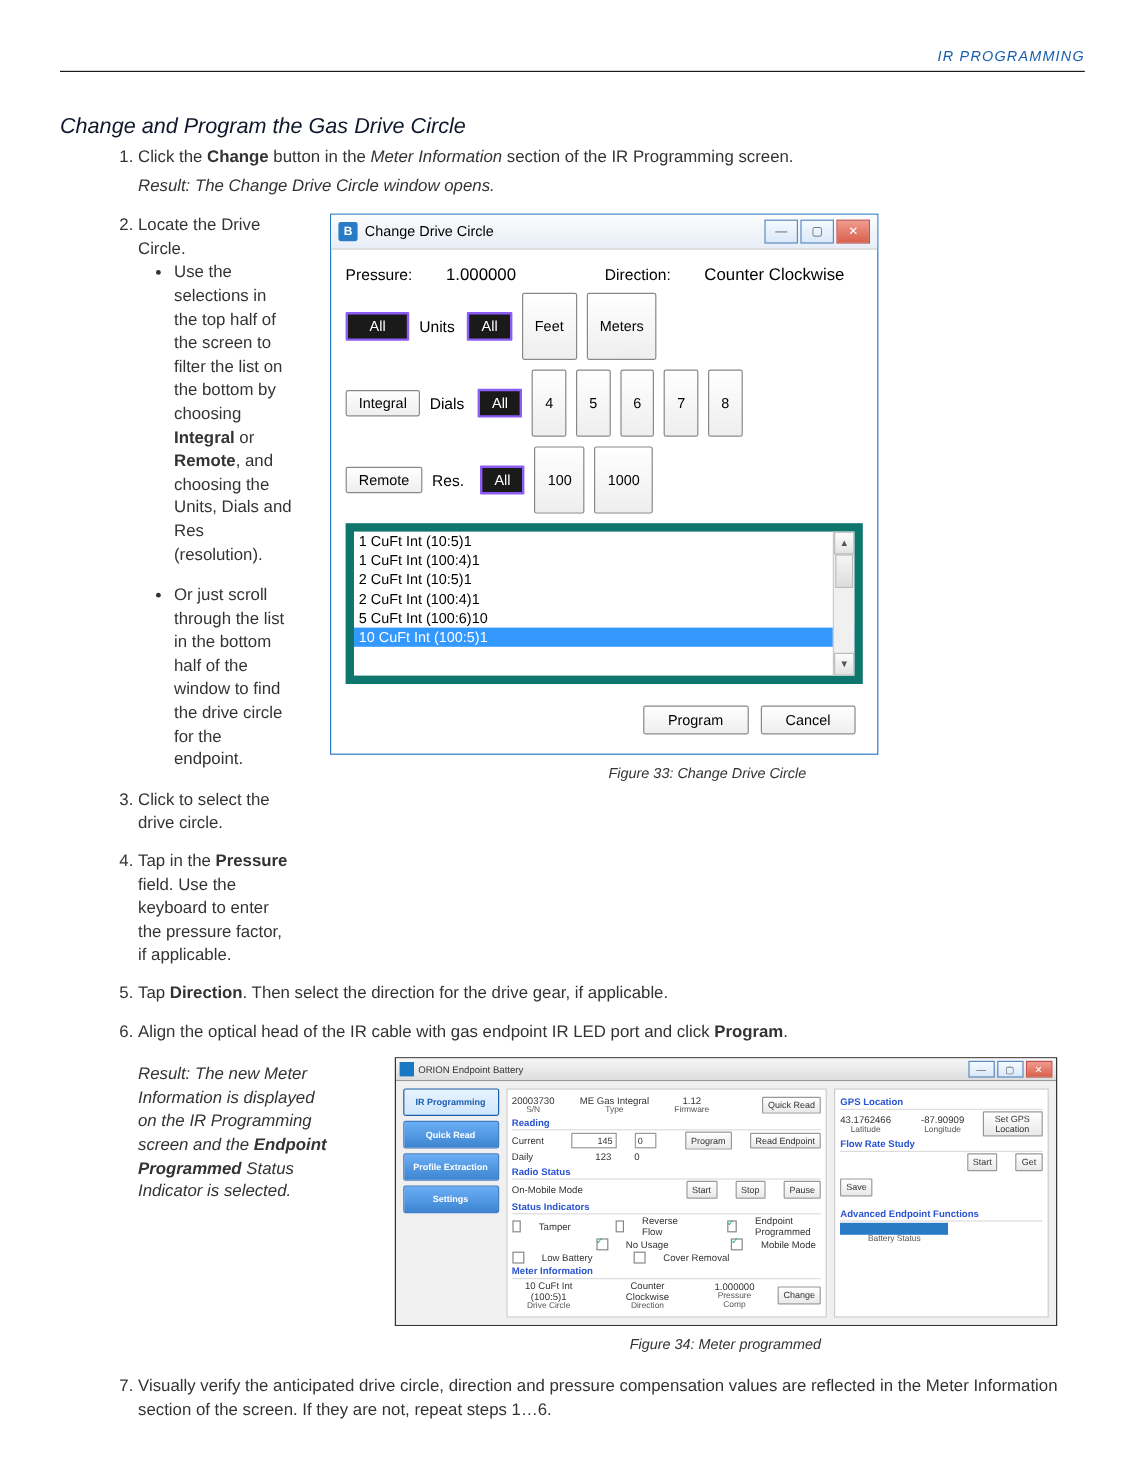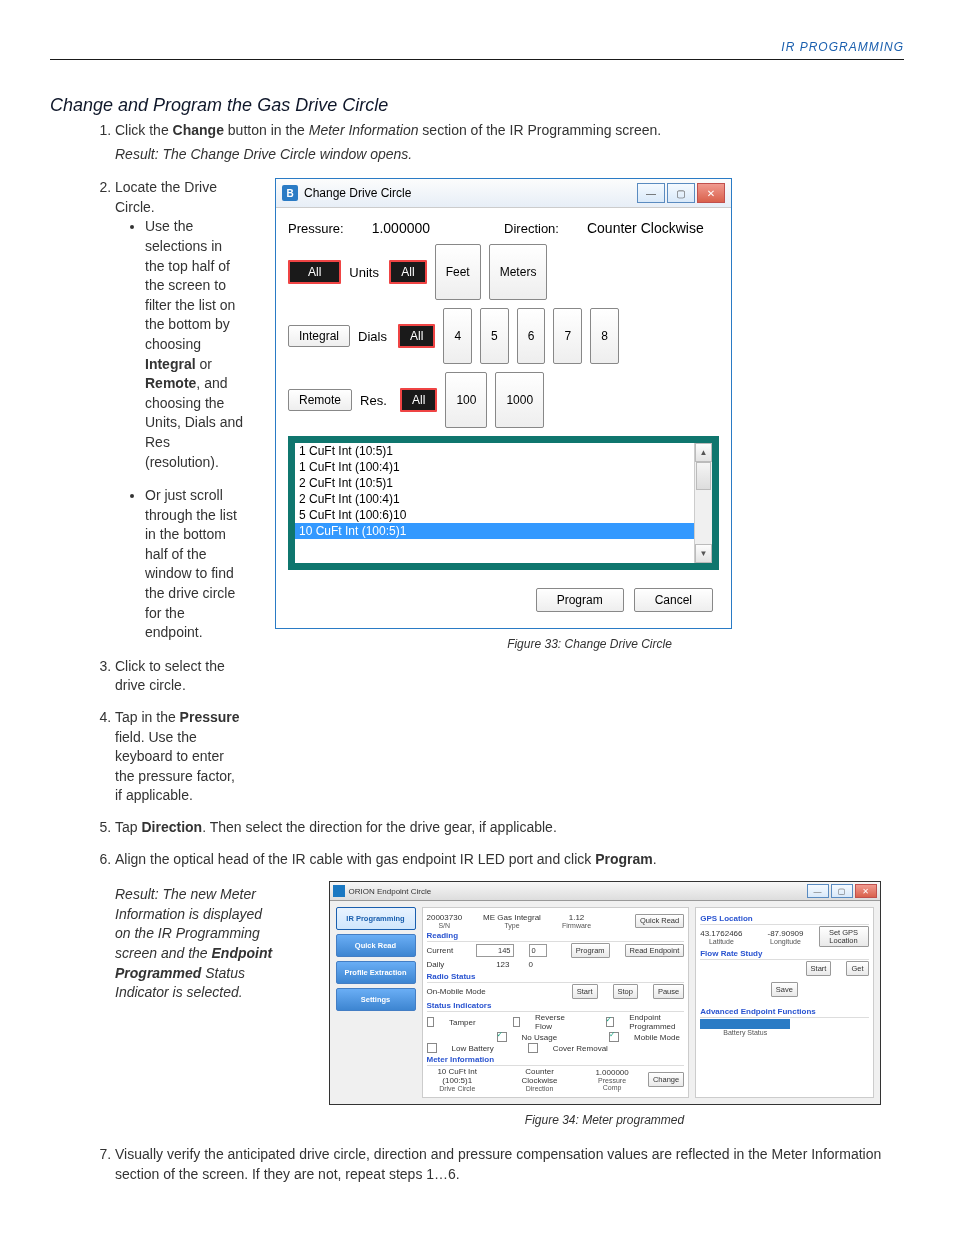--- a/index.html
+++ b/index.html
@@ -55,21 +55,21 @@
     display: flex; align-items: center;
   }
   .win-title .icon { width:16px; height:16px; background:#2a7bc5; color:#fff; display:inline-flex; align-items:center; justify-content:center; font-size:10px; font-weight:bold; border-radius:2px; margin-right:6px;}
   .win-controls { margin-left:auto; display:flex; gap:2px; }
   .wc { width:26px; height:18px; border:1px solid #5a8bc0; background:linear-gradient(#f5faff,#d9e9f9); display:flex; align-items:center; justify-content:center; font-size:10px; color:#555;}
   .wc.close { background:linear-gradient(#f09a8f,#d9614c); color:#fff; border-color:#c0504d;}
   .win-body { padding: 12px; }
   .row { display:flex; align-items:center; gap:8px; margin-bottom:8px; }
   .lbl { font-size:13px; }
   .val-big { font-size:14px; }
-  .btn-dark { background:#1a1a1a; color:#fff; border:2px solid #ef4444; padding:3px 18px; font-size:12px; border-radius:1px; }
+  .btn-dark { background:#1a1a1a; color:#fff; border:2px solid #8b5cf6; padding:3px 18px; font-size:12px; border-radius:1px; }
   .btn-light { background:linear-gradient(#fff,#eee); border:1px solid #888; padding:20px 10px; font-size:12px; border-radius:2px;}
   .btn-light.wide { padding:4px 20px; }
   .listbox { border:7px solid #0f766e; height:120px; overflow:hidden; position:relative; margin-top:4px;}
   .listbox .item { padding:1px 4px; font-size:12px;}
   .listbox .item.sel { background:#3399ff; color:#fff; }
   .scrollbar { position:absolute; right:0; top:0; bottom:0; width:17px; background:#f0f0f0; border-left:1px solid #ccc; display:flex; flex-direction:column;}
   .sb-btn { height:17px; background:linear-gradient(#fdfdfd,#e3e3e3); border:1px solid #bbb; display:flex; align-items:center; justify-content:center; font-size:8px; color:#555;}
   .sb-track { flex:1; position:relative; }
   .sb-thumb { position:absolute; top:0; left:1px; right:1px; height:26px; background:linear-gradient(#f5f5f5,#ddd); border:1px solid #bbb;}
   .win-actions { display:flex; justify-content:flex-end; gap:10px; padding:18px 6px 4px;}
@@ -211,21 +211,21 @@
   <div style="flex:0 0 160px;">
     <div class="result">
       <span>Result: The new Meter Information is displayed on the IR Programming screen and the </span><b>Endpoint Programmed</b><span> Status Indicator is selected.</span>
     </div>
   </div>
   <div style="flex:1;">
 
     <div class="orion-win">
       <div class="orion-title">
         <span class="icon"></span>
-        <span>ORION Endpoint Circle</span>
+        <span>ORION Endpoint Battery</span>
         <div class="win-controls" style="margin-left:auto;">
           <div class="wc">—</div>
           <div class="wc">▢</div>
           <div class="wc close">✕</div>
         </div>
       </div>
       <div class="orion-body">
         <div class="orion-nav">
           <div class="nav-btn sel">IR Programming</div>
           <div class="nav-btn">Quick Read</div>
@@ -323,21 +323,21 @@
                   <div>-87.90909</div>
                   <div class="tinylbl">Longitude</div>
                 </div>
               <span class="mini-btn" style="margin-left:auto; text-align:center; line-height:1;">Set GPS Location</span>
             </div>
             <div class="section-title">Flow Rate Study</div>
             <div class="row8" style="justify-content:flex-end;">
               <span class="mini-btn">Start</span>
               <span class="mini-btn">Get</span>
             </div>
-            <div class="row8" style="justify-content:center; margin-top:6px;">
+            <div class="row8" style="justify-content:flex-start; margin-top:6px;">
               <span class="mini-btn">Save</span>
             </div>
             <div class="section-title" style="margin-top:10px;">Advanced Endpoint Functions</div>
             <div class="bar"></div>
             <div class="tinylbl" style="text-align:center; width:90px;">Battery Status</div>
           </div>
         </div>
       </div>
     </div>
     <div class="fig-caption">Figure 34:  Meter programmed</div>

